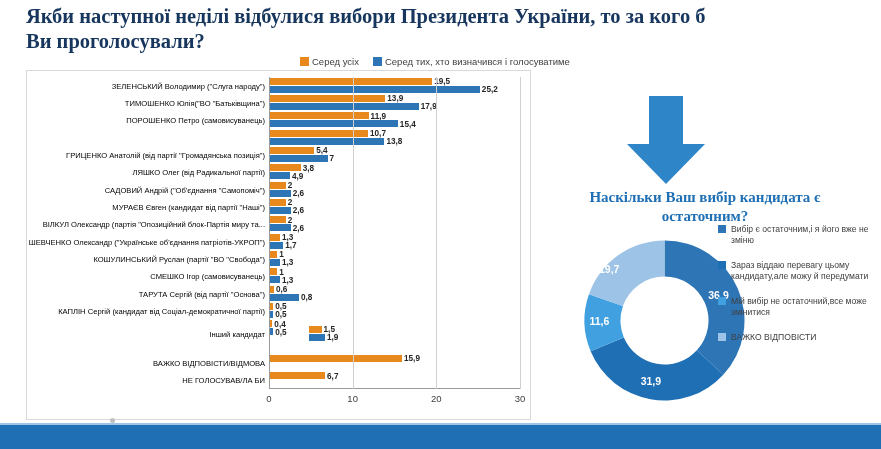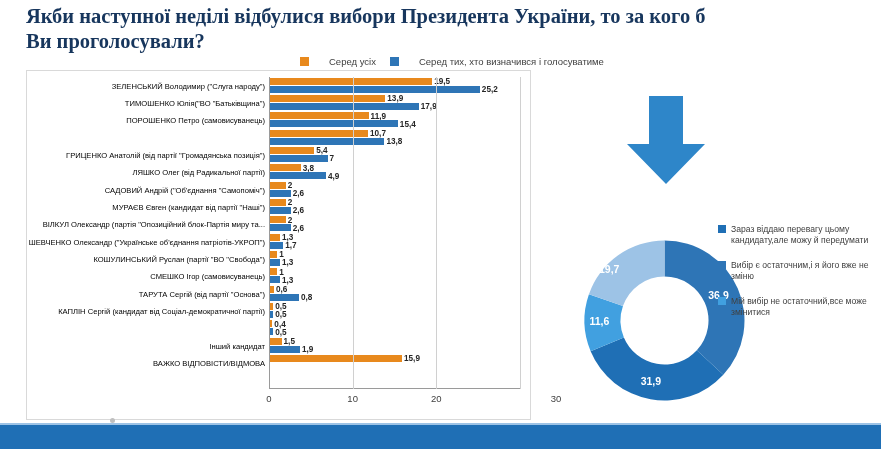--- a/index.html
+++ b/index.html
@@ -20,21 +20,21 @@
     line-height:25px;
     letter-spacing:0px;
   }
 
   
   .legend{
     position:absolute;left:300px;top:56px;
     display:flex;align-items:center;gap:14px;
     font-size:9.5px;color:#404040;
   }
-  .legend .item{display:flex;align-items:center;gap:20px;white-space:nowrap;text-align:right;}
+  .legend .item{display:flex;align-items:center;gap:3px;white-space:nowrap;text-align:right;}
   .legend .sw{width:9px;height:9px;display:inline-block;}
 
   
   .chart{
     position:absolute;left:26px;top:70px;width:505px;height:350px;
     border:1px solid #d9d9d9;
     background:#ffffff;
     box-sizing:border-box;
   }
   .plot{
@@ -154,21 +154,21 @@
             </div>
             <div class="bar b" style="width: 58.5667px; top: 8.66667px;">
               <span class="val">7</span>
             </div>
           </div>
           <div class="row" style="top: 86.6667px; height: 17.3333px;">
             <div class="rowlabel">ЛЯШКО Олег (від Радикальної партії)</div>
             <div class="bar a" style="width: 31.7933px; top: 0.666667px;">
               <span class="val">3,8</span>
             </div>
-            <div class="bar b" style="width: 57px; top: 8.66667px;">
+            <div class="bar b" style="width: 21px; top: 8.66667px;">
               <span class="val">4,9</span>
             </div>
           </div>
           <div class="row" style="top: 104px; height: 17.3333px;">
             <div class="rowlabel">САДОВИЙ Андрій ("Об'єднання "Самопоміч")</div>
             <div class="bar a" style="width: 16.7333px; top: 0.666667px;">
               <span class="val">2</span>
             </div>
             <div class="bar b" style="width: 21.7533px; top: 8.66667px;">
               <span class="val">2,6</span>
@@ -238,55 +238,62 @@
             </div>
           </div>
           <div class="row" style="top: 242.667px; height: 17.3333px;">
             <div class="bar a" style="width: 3.34667px; top: 0.666667px;">
               <span class="val">0,4</span>
             </div>
             <div class="bar b" style="width: 4.18333px; top: 8.66667px;">
               <span class="val">0,5</span>
             </div>
           </div>
-          <div class="row" style="top: 260px; height: 17.3333px;">
+          <div class="row" style="top: 248px; height: 17.3333px; padding-left: 40px;">
             <div class="rowlabel">Інший кандидат</div>
             <div class="bar a" style="width: 12.55px; top: 0.666667px;">
               <span class="val">1,5</span>
             </div>
-            <div class="bar b" style="width: 31px; top: 8.66667px;">
+            <div class="bar b" style="width: 16px; top: 8.66667px;">
               <span class="val">1,9</span>
             </div>
           </div>
           <div class="row" style="top: 277.333px; height: 17.3333px;">
             <div class="rowlabel">ВАЖКО ВІДПОВІСТИ/ВІДМОВА</div>
             <div class="bar a" style="width: 133.03px; top: 0.666667px;">
               <span class="val">15,9</span>
+            </div>
+          </div>
+          <div class="row" style="top: 294.667px; height: 17.3333px;">
+            <div class="rowlabel">НЕ ГОЛОСУВАВ/ЛА БИ</div>
+            <div class="bar a" style="width: 56.0567px; top: 0.666667px;">
+              <span class="val">6,7</span>
             </div>
           </div>
         </div>
     <div class="gridline" style="left: 0px; background: rgb(154, 154, 154);"></div>
         <div class="gridline" style="left: 83.6667px;"></div>
         <div class="gridline" style="left: 167.333px;"></div>
         <div class="gridline" style="left: 251px;"></div>
       </div>
     <div class="xlabels" id="xlabels">
         <span class="xlab" style="left: 0px;">0</span>
         <span class="xlab" style="left: 83.6667px;">10</span>
         <span class="xlab" style="left: 167.333px;">20</span>
-        <span class="xlab" style="left: 251px; margin-left: 36px;">30</span>
+        <span class="xlab" style="left: 251px;">30</span>
       </div>
   </div>
 
   <div class="arrow">
     <svg width="82" height="88" viewBox="0 0 82 88">
       <polygon points="24,0 58,0 58,48 80,48 41,88 2,48 24,48" fill="#2e86c9"></polygon>
     </svg>
   </div>
 
+  <div class="question">Наскільки Ваш вибір кандидата є остаточним?</div>
 
   <div class="donutwrap">
     <svg width="185" height="185" viewBox="0 0 185 185" id="donutsvg">
         <path d="M 92.5 12.5
        A 80 80 0 0 1 151.28626174760942 146.7602564474363
        L 124.83244396118519 122.34314104608997
        A 44 44 0 0 0 92.5 48.5 Z" fill="#2e75b6"></path>
         <path d="M 151.28626174760942 146.7602564474363
        A 80 80 0 0 1 18.62571961168689 123.20163997425703
        L 51.869145786427794 109.38590198584137
@@ -303,29 +310,33 @@
     <div id="donutlabels">
         <div class="donutlabel" style="left: 136.294px; top: 60.6324px;">36,9</div>
         <div class="donutlabel" style="left: 68.6593px; top: 146.545px;">31,9</div>
         <div class="donutlabel" style="left: 17.5276px; top: 87.3483px;">11,6</div>
         <div class="donutlabel" style="left: 27px; top: 34.9775px;">19,7</div>
       </div>
   </div>
 
   <div class="dlegend" id="dlegend">
       <div class="ditem">
+        <span class="dsw" style="background: rgb(46, 117, 182);"></span>
+        <span>Вибір є остаточним,і я його вже не зміню</span>
+      </div>
+      <div class="ditem">
         <span class="dsw" style="background: rgb(31, 111, 181);"></span>
         <span>Зараз віддаю перевагу цьому кандидату,але можу й передумати</span>
-      </div>
-      <div class="ditem">
-        <span class="dsw" style="background: rgb(46, 117, 182);"></span>
-        <span>Вибір є остаточним,і я його вже не зміню</span>
       </div>
       <div class="ditem">
         <span class="dsw" style="background: rgb(65, 160, 224);"></span>
         <span>Мій вибір не остаточний,все може змінитися</span>
+      </div>
+      <div class="ditem">
+        <span class="dsw" style="background: rgb(157, 195, 230);"></span>
+        <span>ВАЖКО ВІДПОВІСТИ</span>
       </div>
     </div>
 
   <div class="bottomline"></div>
   <div class="bottombar"></div>
   <div class="dot"></div>
 </div>
 
 </body></html>

